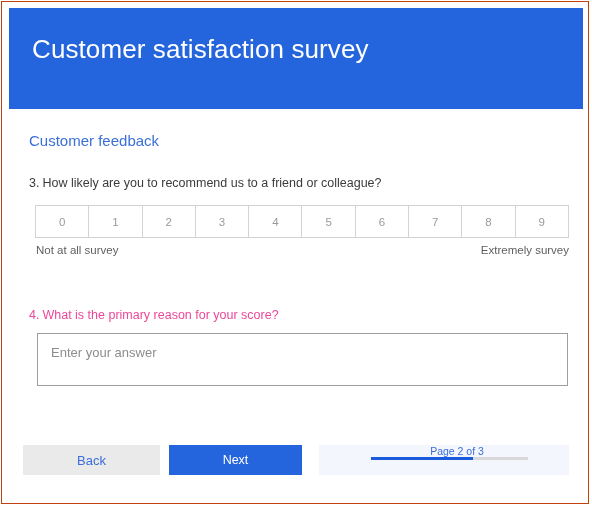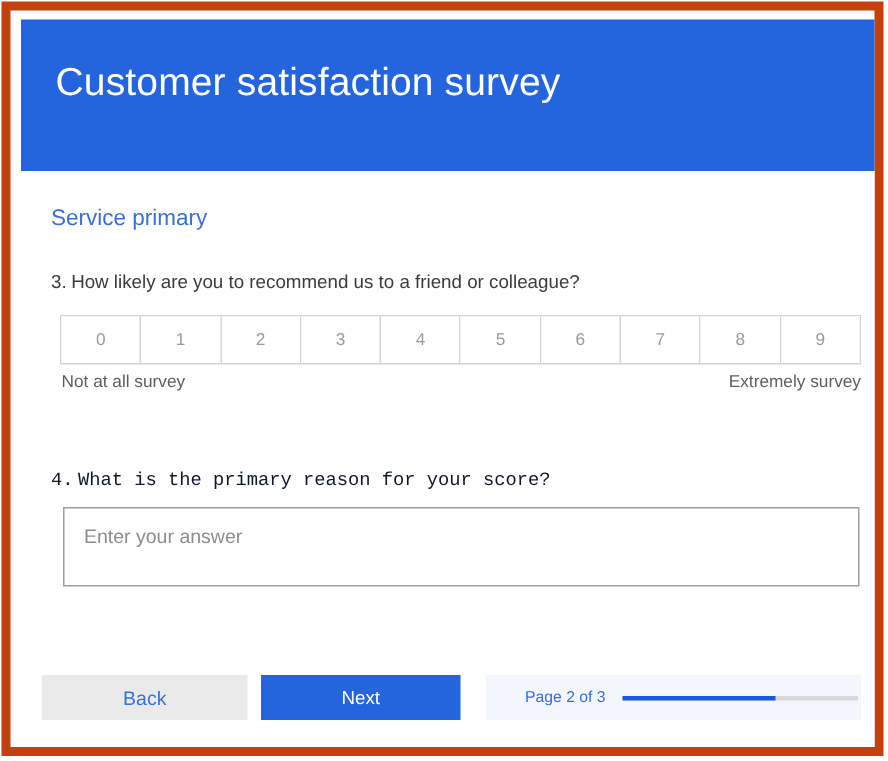--- a/index.html
+++ b/index.html
@@ -15,21 +15,21 @@
   }
 
   
   .window {
     position: absolute;
     left: 1px;
     top: 1px;
     width: 588px;
     height: 503px;
     background: #ffffff;
-    border: 6px solid #c2410c;
+    border: 1px solid #c2410c;
     box-sizing: border-box;
     overflow: hidden;
   }
 
   
   .form-header {
     position: absolute;
     left: 7px;
     top: 6px;
     width: 574px;
@@ -122,23 +122,22 @@
     white-space: nowrap;
   }
 
   
   .question-4 {
     position: absolute;
     left: 20px;
     top: 198px;
     font-size: 12.5px;
     line-height: 17px;
-    color: #0f172a;
-    white-space: nowrap;
-    font-family: Liberation Mono, monospace;
+    color: #ec4899;
+    white-space: nowrap;
   }
   .answer-box {
     position: absolute;
     left: 28px;
     top: 224px;
     width: 531px;
     height: 53px;
     border: 1px solid #9e9e9e;
     box-sizing: border-box;
     background: #ffffff;
@@ -184,20 +183,21 @@
 
   .progress-panel {
     position: absolute;
     left: 310px;
     top: 336px;
     width: 250px;
     height: 30px;
     background: #f3f6fd;
     display: flex;
     align-items: center;
+    flex-direction: column;
   }
   .progress-text {
     margin-left: 26px;
     font-size: 10.5px;
     color: #3A6FD8;
     white-space: nowrap;
   }
   .progress-track {
     position: relative;
     margin-left: 11px;
@@ -217,21 +217,21 @@
 <body>
 
 <div class="window">
 
   <div class="form-header">
     <div class="form-title">Customer satisfaction survey</div>
   </div>
 
   <div class="form-body">
 
-    <div class="section-title">Service primary</div>
+    <div class="section-title">Customer feedback</div>
 
     <div class="question-3">
       <span class="q-num">3.</span><span>How likely are you to recommend us to a friend or colleague?</span>
     </div>
 
     <div class="scale">
       <div class="scale-cell">0</div>
       <div class="scale-cell">1</div>
       <div class="scale-cell">2</div>
       <div class="scale-cell">3</div>

